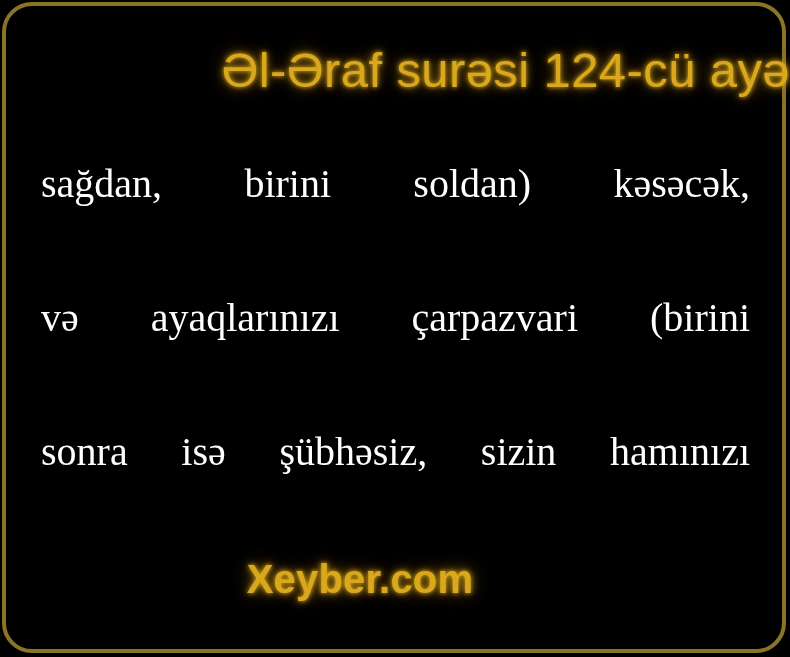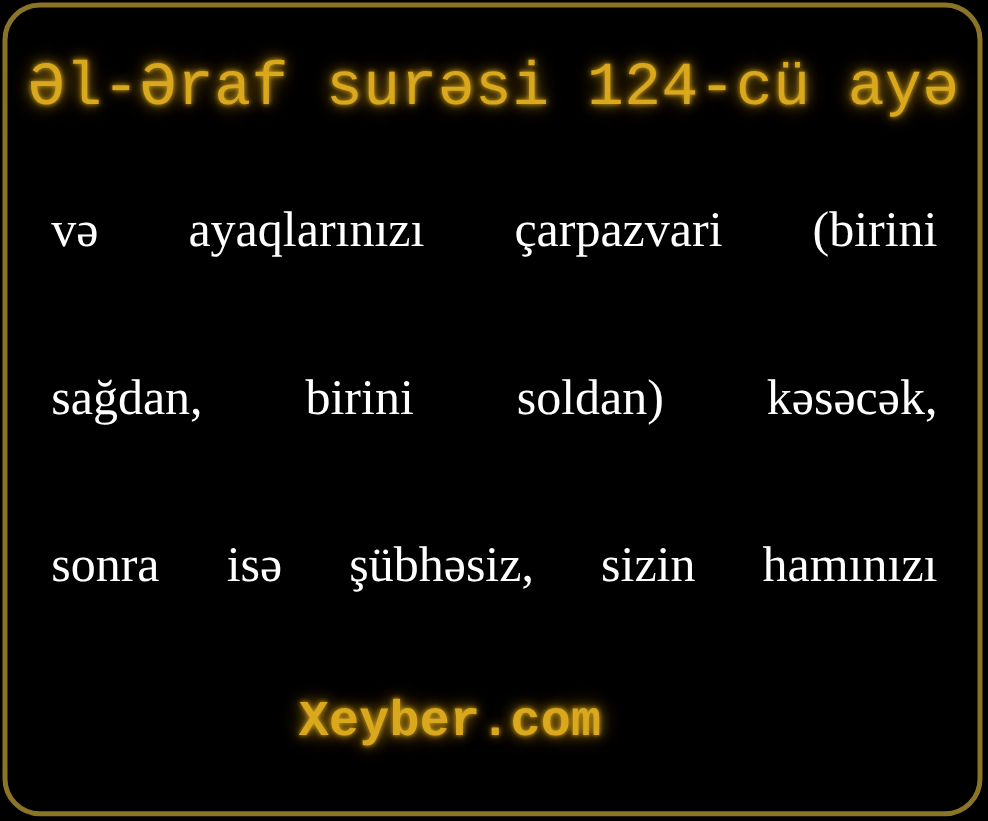--- a/index.html
+++ b/index.html
@@ -39,22 +39,22 @@
     width: 790px;
     height: 657px;
   }
 
   
   #title {
     position: absolute;
     left: 0;
     top: 41px;
     width: 790px;
-    text-align: center;
-    font-family: Liberation Mono, monospace;
+    text-align: right;
+    font-family: Liberation Sans, sans-serif;
     font-size: 49px;
     line-height: 58px;
     letter-spacing: 0.4px;
     color: #d9a81c;
     text-shadow:
        0 0 4px  rgba(217,168,28,0.95),
        0 0 10px rgba(200,150,20,0.75),
        0 0 20px rgba(150,110,12,0.55),
        0 0 34px rgba(110,80,8,0.40);
     white-space: nowrap;
@@ -86,21 +86,21 @@
     width: 100%;
   }
 
   
   #footer {
     position: absolute;
     left: 0;
     top: 556px;
     width: 720px;
     text-align: center;
-    font-family: Liberation Mono, monospace;
+    font-family: Liberation Sans, sans-serif;
     font-weight: bold;
     font-size: 40px;
     line-height: 46px;
     letter-spacing: 0.2px;
     color: #d9a81c;
     text-shadow:
        0 0 4px  rgba(217,168,28,0.95),
        0 0 10px rgba(200,150,20,0.75),
        0 0 20px rgba(150,110,12,0.55),
        0 0 32px rgba(110,80,8,0.40);
@@ -112,22 +112,22 @@
 
 <div id="card">
 
   <div id="frame"></div>
 
   <div id="content">
 
     <div id="title">Əl-Əraf surəsi 124-cü ayə</div>
 
     <div id="body-text">
+      <span class="line">sağdan, birini soldan) kəsəcək,</span>
       <span class="line">və ayaqlarınızı çarpazvari (birini</span>
-      <span class="line">sağdan, birini soldan) kəsəcək,</span>
       <span class="line">sonra isə şübhəsiz, sizin hamınızı</span>
 
     </div>
 
     <div id="footer">Xeyber.com</div>
 
   </div>
 </div>
 
 </body></html>

